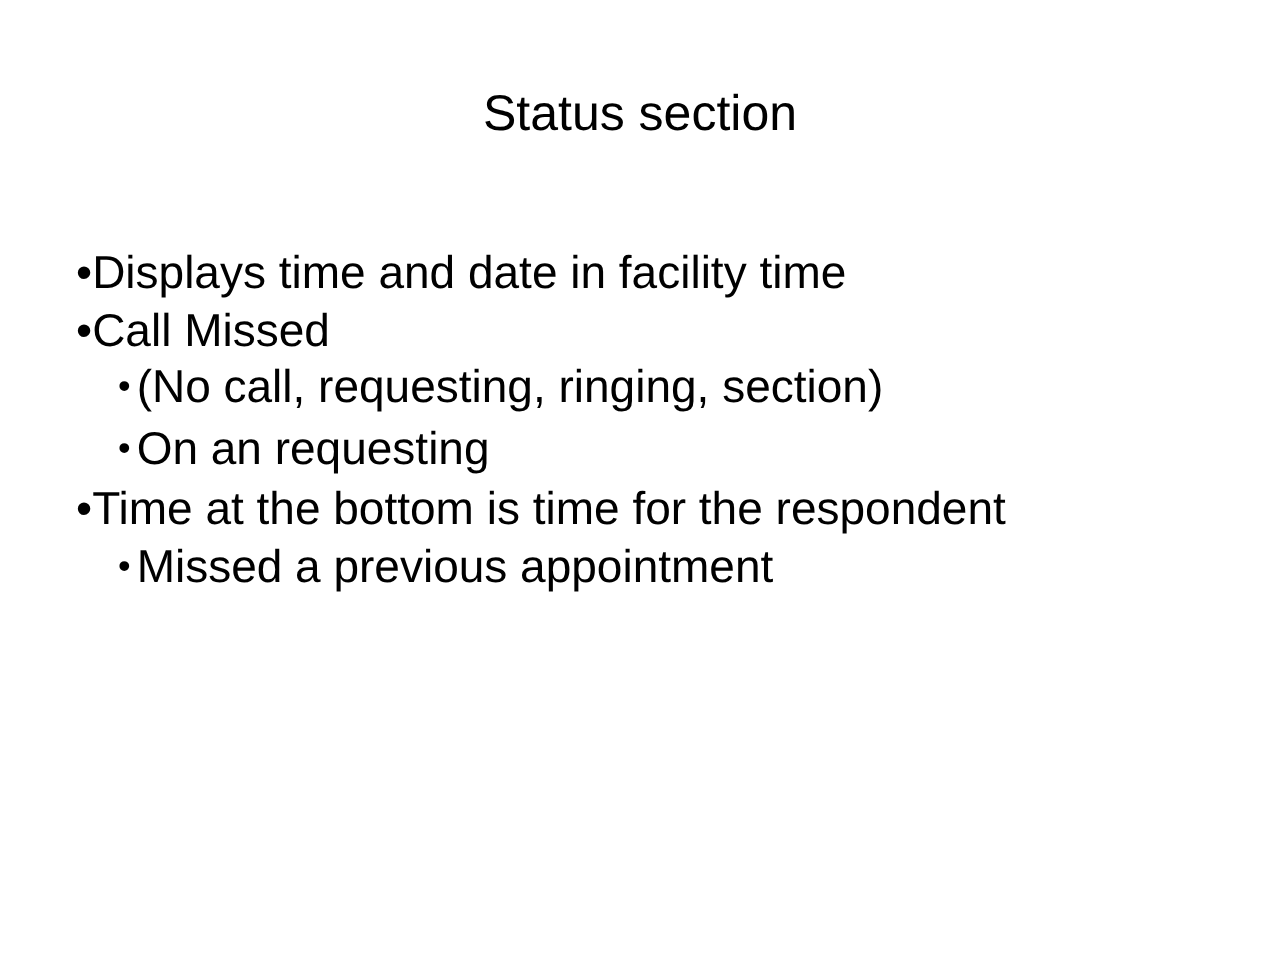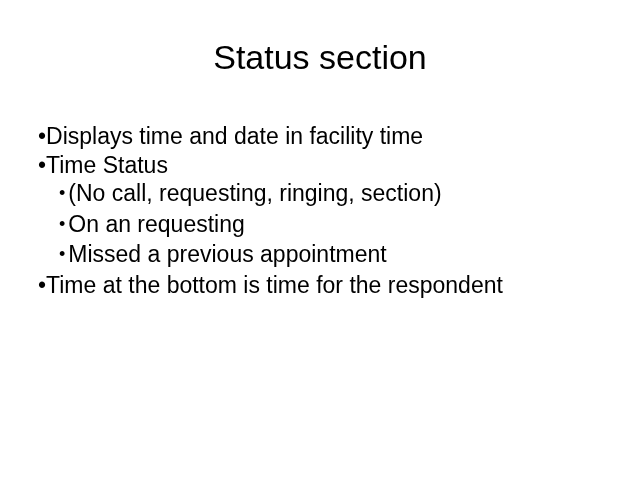--- a/index.html
+++ b/index.html
@@ -23,21 +23,21 @@
     background: #ffffff;
   }
 
   
   .slide-title {
     position: absolute;
     left: 0;
     top: 38px;
     width: 640px;
     text-align: center;
-    font-size: 34px;
+    font-size: 25px;
     line-height: 38px;
     font-weight: 400;
     letter-spacing: 0px;
     color: #000000;
     white-space: nowrap;
   }
 
   
   .slide-body {
     position: absolute;
@@ -84,20 +84,20 @@
 </head>
 <body>
 
 <div class="slide">
 
   <div class="slide-title">Status section</div>
 
   <div class="slide-body">
 
   <div class="bullet-line level-1"><span class="bullet-mark">•</span><span class="bullet-text">Displays time and date in facility time</span></div>
-      <div class="bullet-line level-1"><span class="bullet-mark">•</span><span class="bullet-text">Time Status</span></div>
+      <div class="bullet-line level-1"><span class="bullet-mark">•</span><span class="bullet-text">Call Missed</span></div>
       <div class="bullet-line level-2"><span class="bullet-mark">•</span><span class="bullet-text">(No call, requesting, ringing, section)</span></div>
       <div class="bullet-line level-2"><span class="bullet-mark">•</span><span class="bullet-text">On an requesting</span></div>
+      <div class="bullet-line level-1"><span class="bullet-mark">•</span><span class="bullet-text">Time at the bottom is time for the respondent</span></div>
       <div class="bullet-line level-2"><span class="bullet-mark">•</span><span class="bullet-text">Missed a previous appointment</span></div>
-      <div class="bullet-line level-1"><span class="bullet-mark">•</span><span class="bullet-text">Time at the bottom is time for the respondent</span></div>
     </div>
 
 </div>
 
 </body></html>

